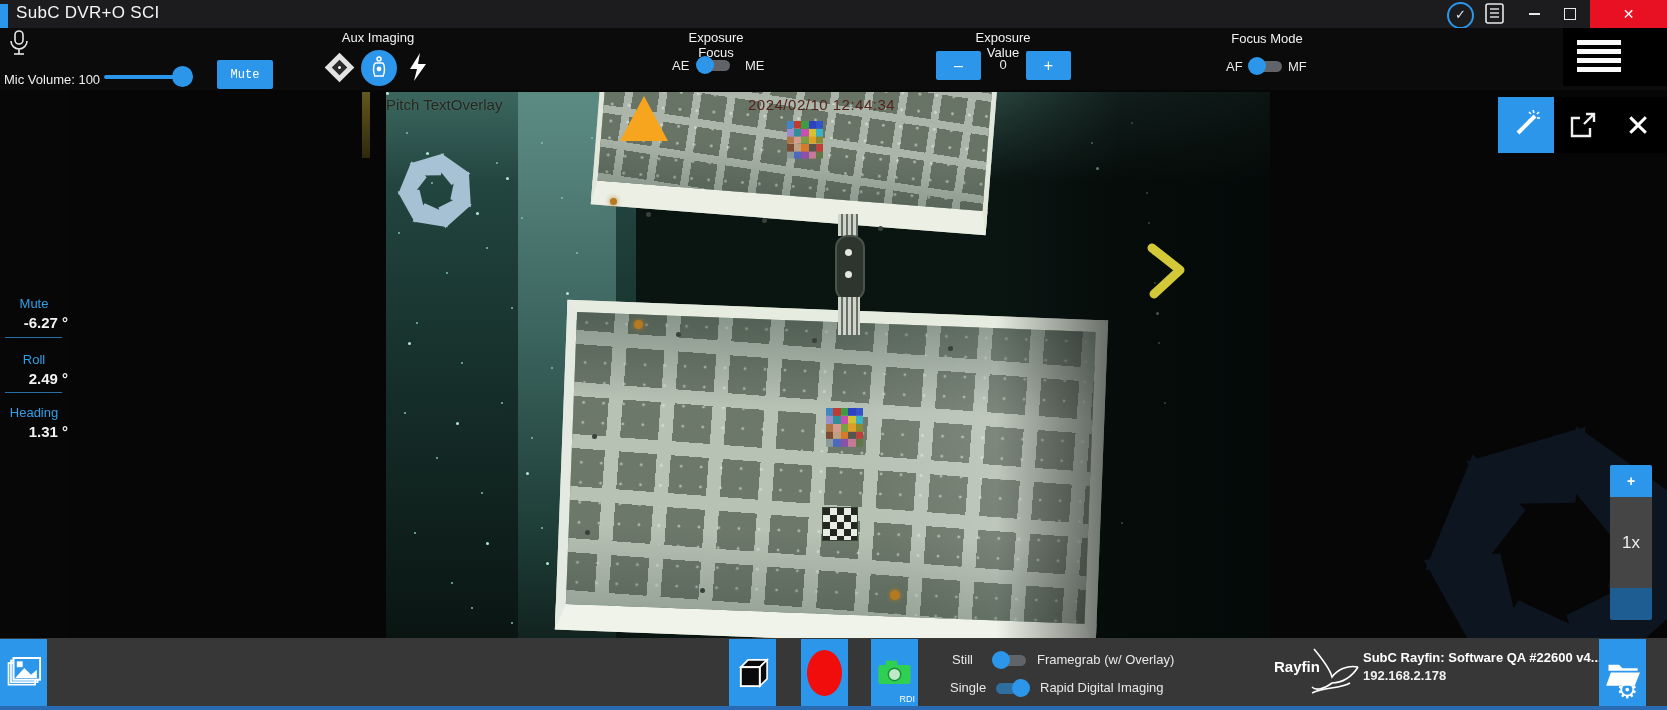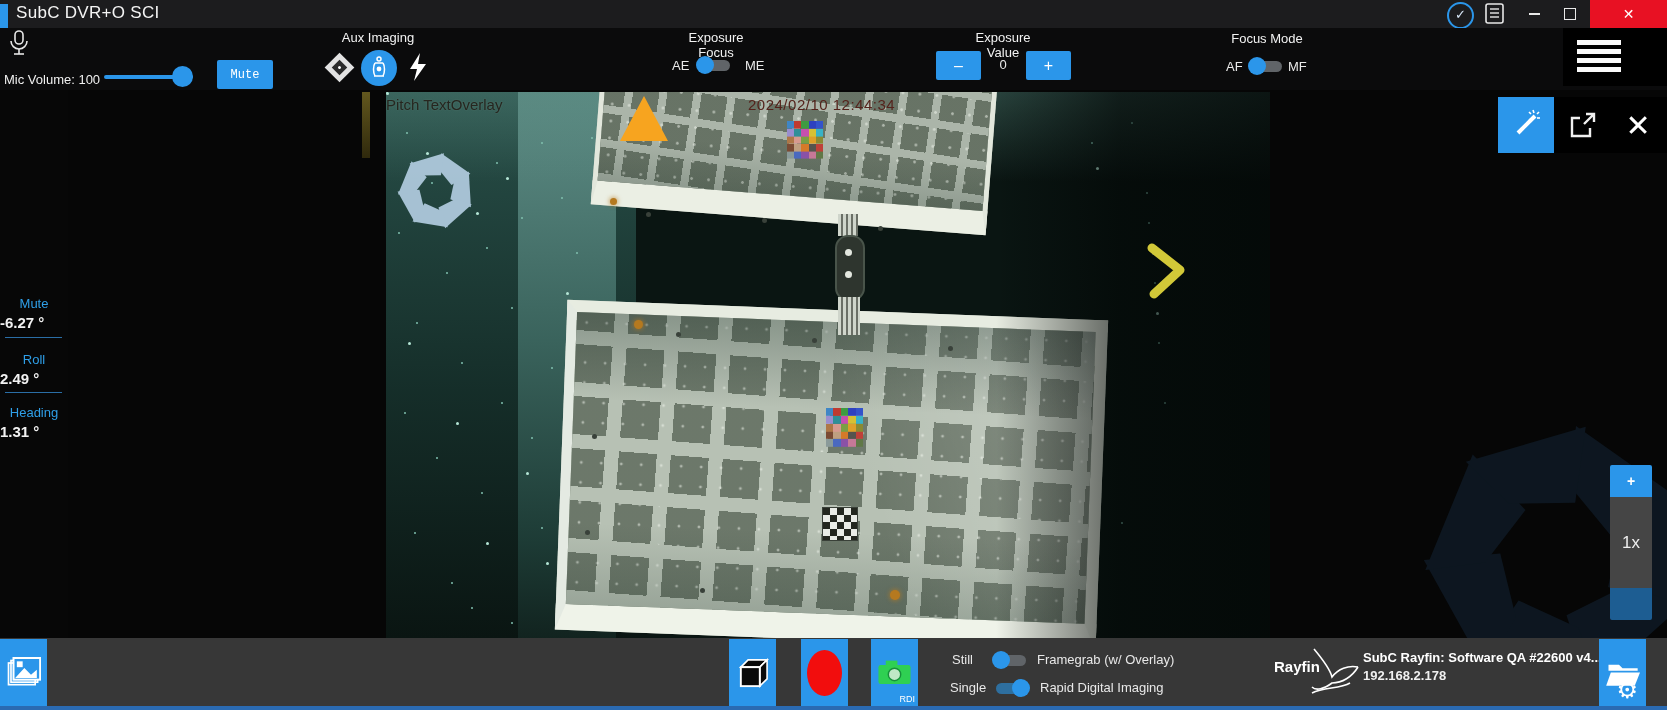--- a/index.html
+++ b/index.html
@@ -48,21 +48,21 @@
   .toggle.right .knob{right:-2px;}
   .pmbtn{width:45px;height:29px;background:#2b96ea;border:none;border-radius:2px;color:#fff;font-size:16px;line-height:16px;font-family:inherit;}
   #menubg{left:1563px;top:0;width:104px;height:58px;background:#000;}
   #menubtn{left:1577px;top:12px;width:44px;height:34px;}
   #menubtn i{display:block;width:44px;height:5px;background:#fafafa;margin-bottom:4px;}
 
   
   #main{left:0;top:90px;width:1667px;height:548px;background:#060606;}
   #sidebar{left:0;top:0;width:68px;height:548px;background:#070707;}
   .tel-label{width:68px;text-align:center;font-size:13px;color:#2f9fe8;}
-  .tel-value{width:68px;text-align:left;font-size:15px;font-weight:600;color:#f2f2f2;}
+  .tel-value{width:68px;text-align:right;font-size:15px;font-weight:600;color:#f2f2f2;}
   .tel-div{left:5px;width:57px;height:1px;background:#2a6ea6;}
 
   
   #video{left:386px;top:2px;width:884px;height:546px;background:#0a1512;overflow:hidden;}
   #tealwash{left:0;top:0;width:250px;height:546px;background:linear-gradient(180deg,#2e5a53 0%,#17322d 55%,#0a1512 100%);opacity:.85;}
   #tealband{left:132px;top:0;width:98px;height:546px;background:linear-gradient(180deg,#619089 0%,#3c665f 45%,#1e3d37 82%,#122420 100%);opacity:.95;}
   #topglow{left:0;top:0;width:884px;height:90px;background:linear-gradient(180deg,rgba(86,134,124,.4),rgba(0,0,0,0));}
   #rightdark{left:610px;top:0;width:274px;height:546px;background:linear-gradient(90deg,rgba(0,0,0,0),rgba(2,6,5,.6) 45%,rgba(2,6,5,.75));}
   #specks1{left:0;top:0;width:2px;height:2px;border-radius:50%;color:#7fbfae;background:currentColor;box-shadow:
     20px 40px,45px 90px,12px 140px,60px 180px,30px 230px,75px 270px,18px 320px,50px 365px,95px 400px,

